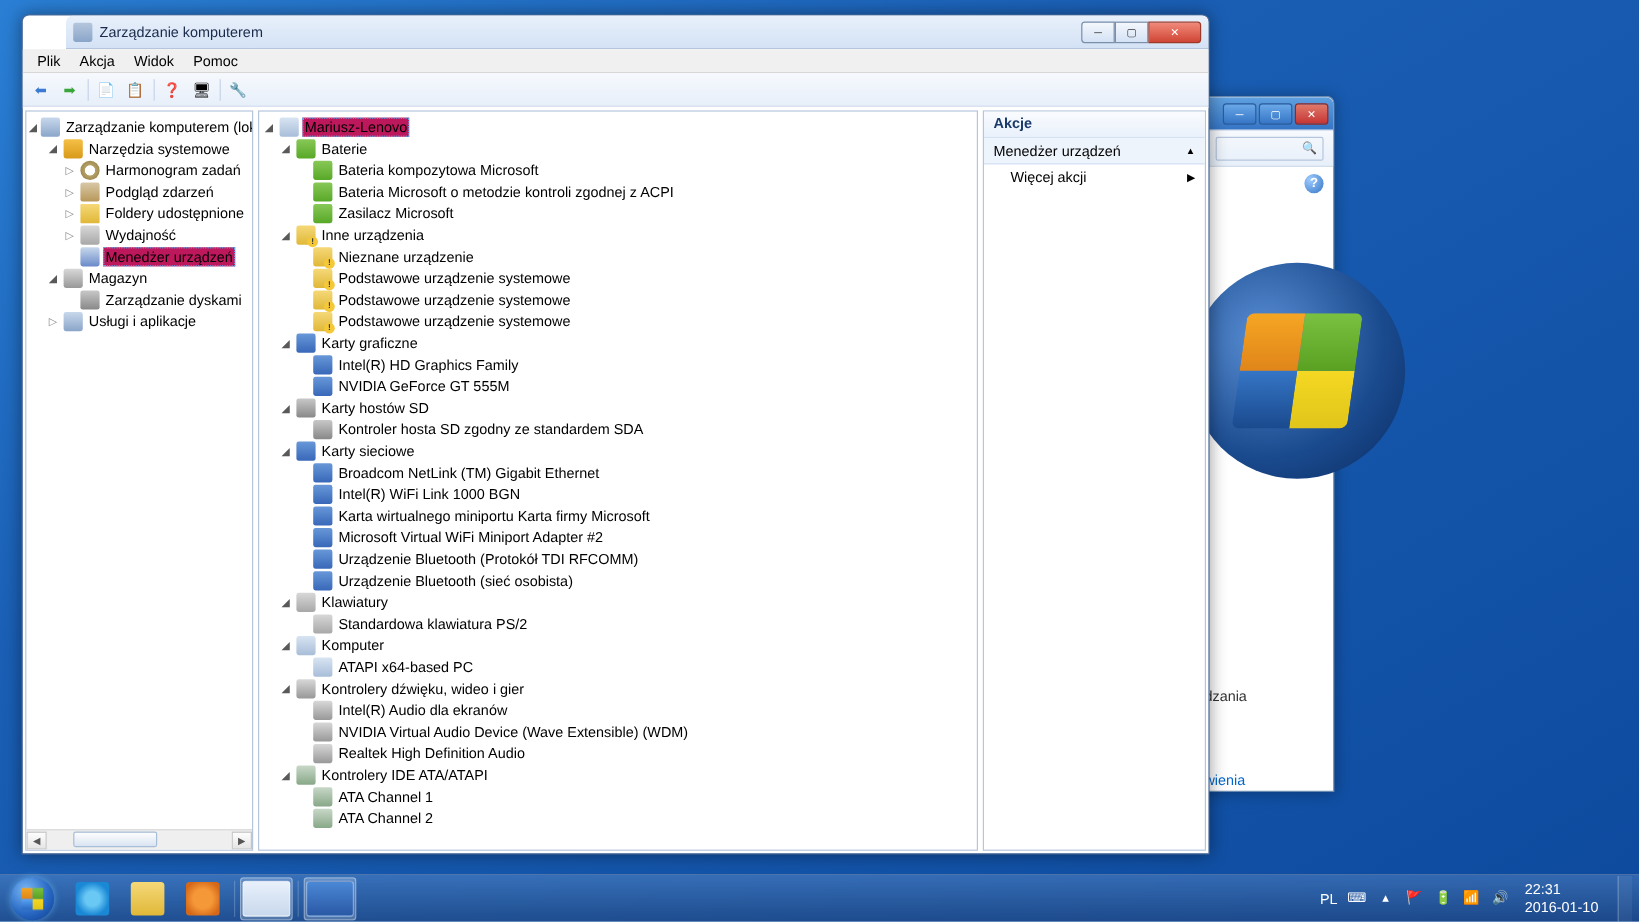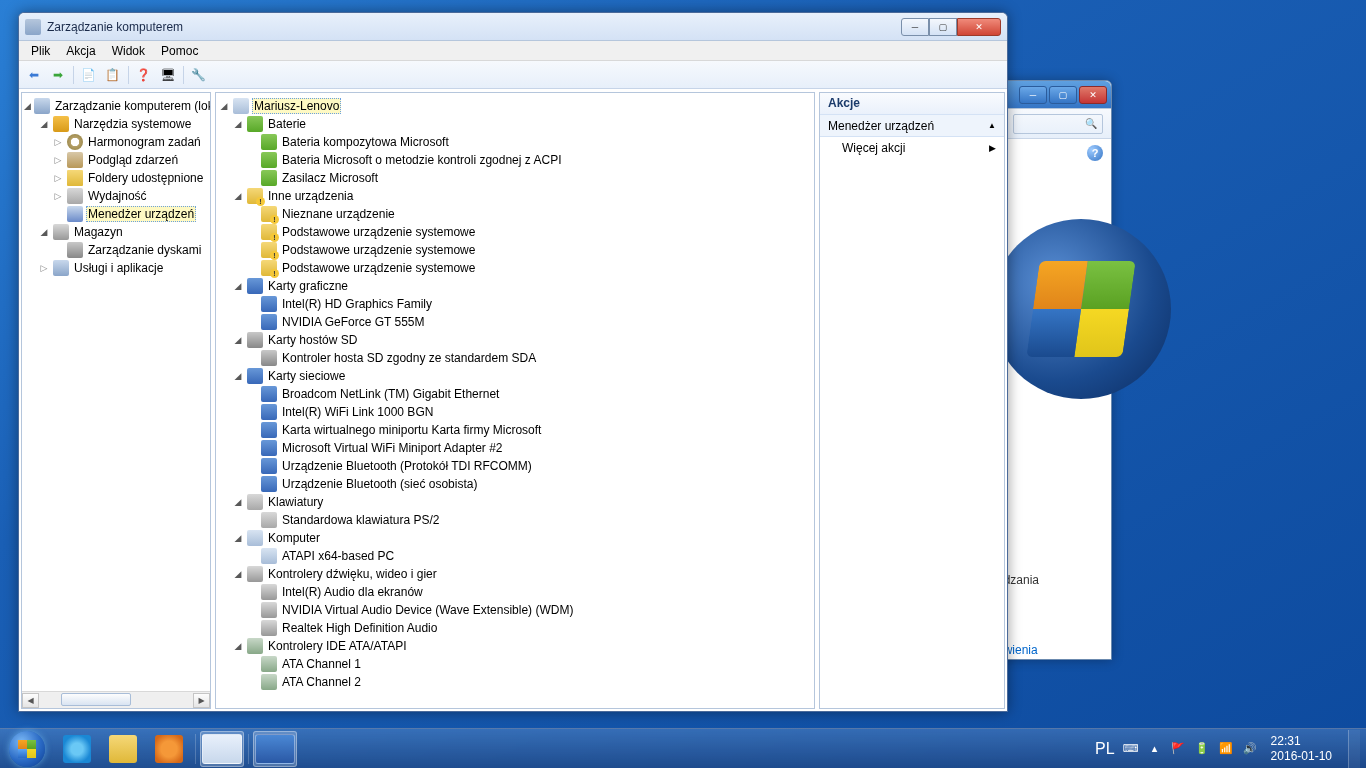--- a/index.html
+++ b/index.html
@@ -19,21 +19,21 @@
   linear-gradient(#f5a623,#e0851a) 0 0/48px 48px no-repeat,
   linear-gradient(#7ac142,#5aa122) 48px 0/48px 48px no-repeat,
   linear-gradient(#3575c5,#1a4a8e) 0 48px/48px 48px no-repeat,
   linear-gradient(#f5d823,#e0c51a) 48px 48px/48px 48px no-repeat;
   border-radius:6px; transform:skewX(-8deg);}
 .bg-window .linktext { position:absolute; left:260px; top:434px; font-size:12px; color:#333;}
 .bg-window .link { position:absolute; left:260px; top:504px; font-size:12px; color:#0066cc; cursor:pointer;}
 
 
 .window { position:absolute; left:18px; top:12px; width:990px; height:700px; background:#fff; border:1px solid #4a6a9a; border-radius:6px 6px 0 0; box-shadow:0 0 14px rgba(0,0,0,.4); display:flex; flex-direction:column;}
-.titlebar { height:28px; background:linear-gradient(#e8f0fb,#d4e2f5); border-radius:6px 6px 0 0; display:flex; align-items:center; padding:0 6px; border-bottom:1px solid #b5c6dc;}
+.titlebar { height:28px; background:linear-gradient(#e8f0fb,#d4e2f5); border-radius:6px 6px 0 0; display:flex; align-items:center; padding:0 6px; border-bottom:1px solid #b5c6dc;margin-left:36px;}
 .titlebar .icon { width:16px; height:16px; margin-right:6px; background:linear-gradient(#b5c6dc,#8aa5c9); border-radius:2px;}
 .titlebar .title { flex:1; font-size:12px; color:#1a2a4a;}
 .titlebar .winbtns { display:flex; gap:0;}
 .titlebar .wb { width:28px; height:18px; border:1px solid #7a8faa; display:flex; align-items:center; justify-content:center; font-size:9px; color:#333; background:linear-gradient(#f4f7fc,#d4e2f5);}
 .titlebar .wb:first-child{border-radius:3px 0 0 3px;}
 .titlebar .wb.close{background:linear-gradient(#f08a7a,#d04535); color:#fff; border-color:#9c3a2a; border-radius:0 3px 3px 0; width:44px;}
 
 .menubar { height:20px; background:#f0f0f0; display:flex; align-items:center; padding:0 4px; border-bottom:1px solid #d8d8d8; font-size:12px;}
 .menubar span { padding:18px 8px; cursor:default;}
 
@@ -48,21 +48,21 @@
 .pane.right { width:186px;}
 
 .tree { font-size:12px; padding:4px 2px; overflow:auto; flex:1;}
 .tree .node { display:flex; align-items:center; height:18px; white-space:nowrap; cursor:default;}
 .tree .arrow { width:12px; text-align:center; font-size:9px; color:#666; user-select:none;}
 .tree .arrow.open::before{content:"◢"; color:#595959;}
 .tree .arrow.closed::before{content:"▷"; color:#888;}
 .tree .arrow.none::before{content:"";}
 .tree .ticon { width:16px; height:16px; margin:0 3px; flex-shrink:0;}
 .tree .label { padding:1px 2px;}
-.tree .label.sel { background:#fef9c3; border:1px dotted #6aa0e0; padding:0 1px;}
+.tree .label.sel { background:#be185d; border:1px dotted #6aa0e0; padding:0 1px;}
 .tree .indent0{padding-left:0;} .tree .indent1{padding-left:14px;text-align:right;} .tree .indent2{padding-left:28px;}
 
 .pane.left .tree{overflow-x:hidden;}
 .hscroll { height:17px; background:#f0f0f0; border-top:1px solid #d8d8d8; display:flex; align-items:center;}
 .hscroll .hbtn{width:17px;height:15px;background:linear-gradient(#fdfdfd,#e5e5e5);border:1px solid #c5c5c5;font-size:8px;display:flex;align-items:center;justify-content:center;color:#555;}
 .hscroll .htrack{flex:1;height:15px;background:#efefef;position:relative;}
 .hscroll .hthumb{position:absolute;left:22px;top:0;width:70px;height:13px;background:linear-gradient(#fdfdfd,#d9e4f2);border:1px solid #a8bdd8;border-radius:2px;}
 
 .pane.mid .tree { overflow-y:scroll;}
 .pane.mid .tree::-webkit-scrollbar{width:17px;}
@@ -109,21 +109,21 @@
 .tb-pin { width:44px; height:36px; margin:2px 1px; border-radius:3px; display:flex; align-items:center; justify-content:center;}
 .tb-pin.active{background:rgba(255,255,255,.22); box-shadow:inset 0 0 0 1px rgba(255,255,255,.35);}
 .tb-icon{width:28px;height:28px;border-radius:3px;}
 .tb-ie{background:radial-gradient(circle,#6ac8f5 30%,#1a88d5 70%);}
 .tb-explorer{background:linear-gradient(#f5d878,#e0b838);}
 .tb-wmp{background:radial-gradient(circle,#f59838 40%,#d56818 80%);}
 .tb-compmgmt{width:40px;height:30px;background:linear-gradient(#e8f0fb,#c8d8ec);border:1px solid rgba(255,255,255,.4);}
 .tb-control{width:40px;height:30px;background:linear-gradient(#4a88d5,#2a58a5);border:1px solid rgba(255,255,255,.4);}
 .tb-sep{width:1px;height:30px;background:rgba(255,255,255,.2);margin:0 3px;}
 .tray { margin-left:auto; display:flex; align-items:center; padding:0 6px; gap:8px; color:#fff; font-size:11px;}
-.tray .lang{font-size:16px;text-align:right;}
+.tray .lang{font-size:12px;text-align:right;}
 .tray .ticon-sm{width:16px;height:16px;display:flex;align-items:center;justify-content:center;font-size:11px;}
 .tray .clock{text-align:left; line-height:1.25; font-size:12px; padding:0 4px;}
 .tray .showdesk{width:12px;height:38px;border-left:1px solid rgba(255,255,255,.25);background:rgba(255,255,255,.06);margin-left:4px;}
 </style>
 </head>
 <body>
 
 <div class="bg-window">
   <div class="titlebar">
     <div class="wbtn">─</div>

